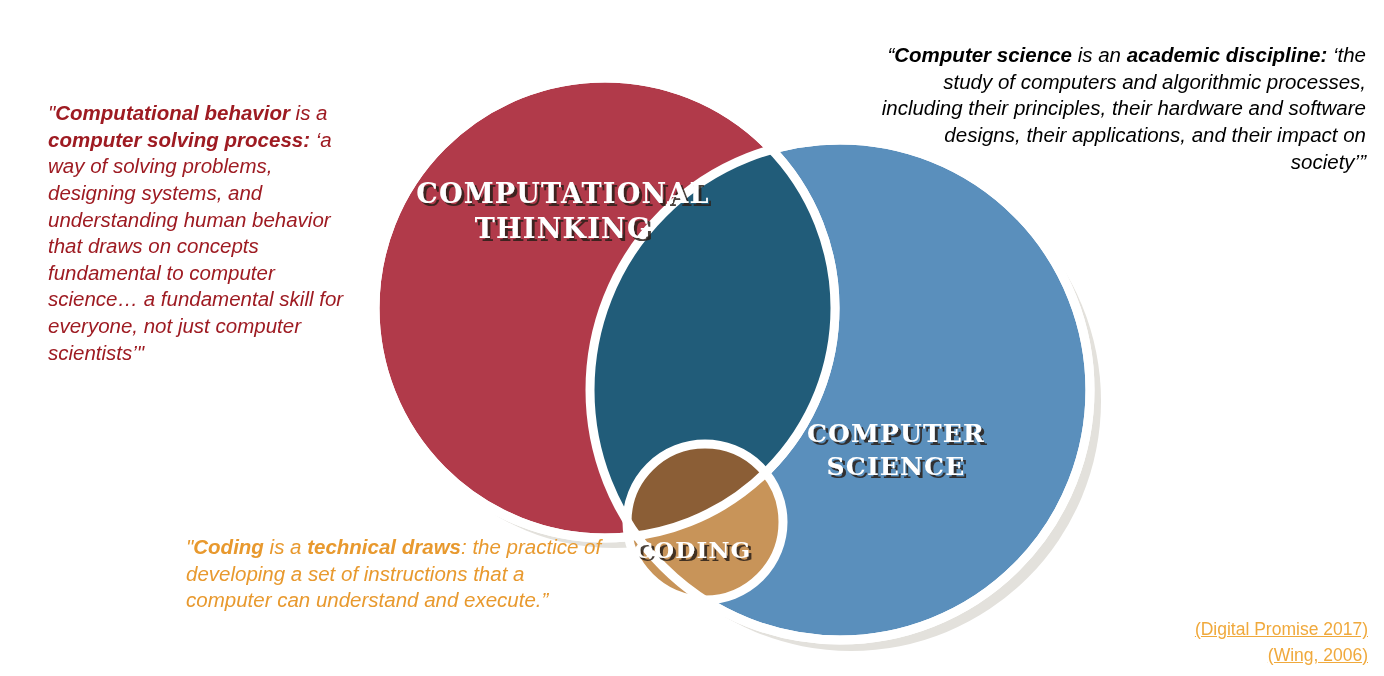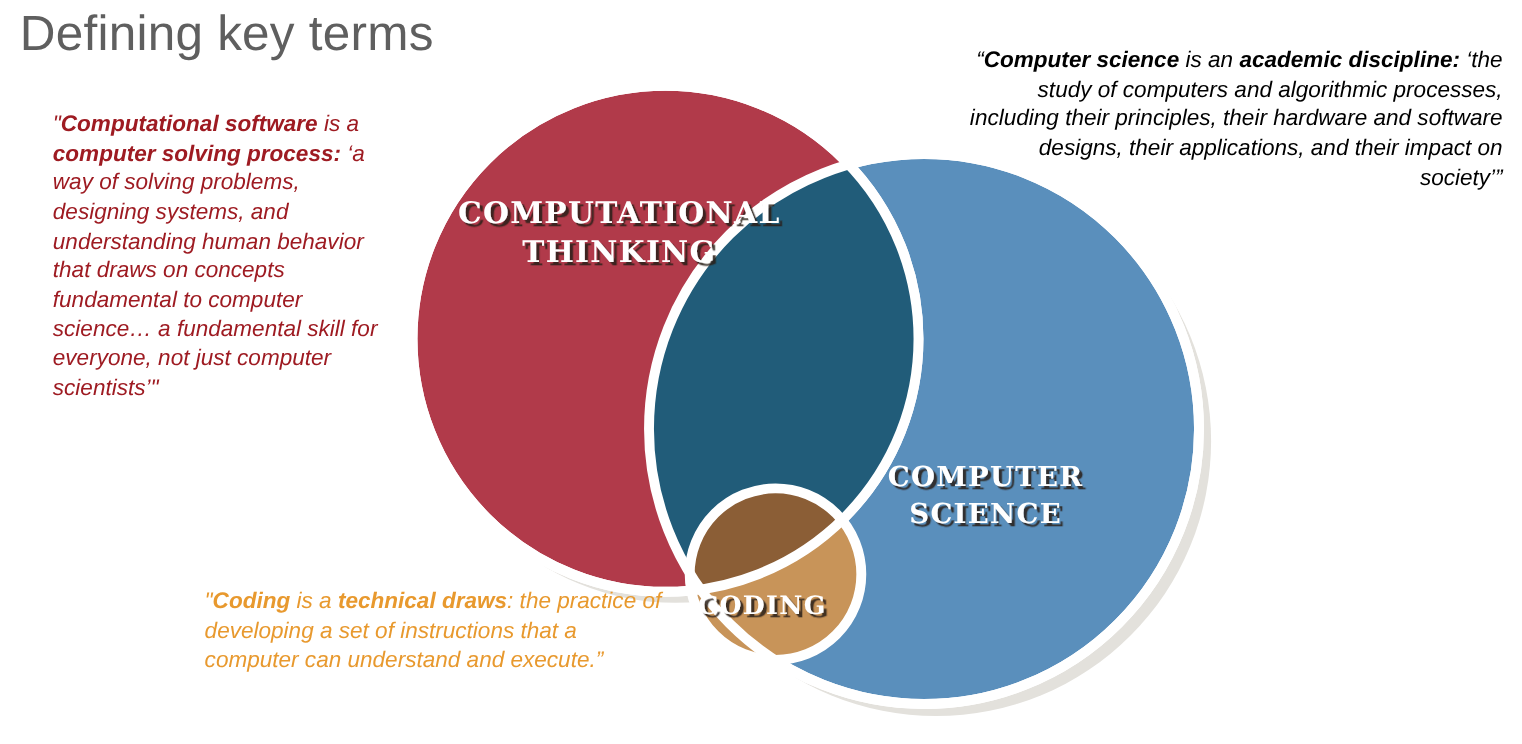--- a/index.html
+++ b/index.html
@@ -84,21 +84,20 @@
     text-decoration: underline;
     display: block;
     cursor: pointer;
   }
 </style>
 </head>
 <body>
 
 <div id="slide">
 
-  <div id="page-title">Defining key terms</div>
 
   <svg id="venn" viewBox="0 0 1384 676" xmlns="http://www.w3.org/2000/svg">
     <defs>
 
       <clipPath id="clip-red">
           <circle cx="605" cy="308" r="230"></circle>
         </clipPath>
       <clipPath id="clip-blue">
           <circle cx="840" cy="390" r="250"></circle>
         </clipPath>
@@ -144,20 +143,24 @@
 
     <text class="venn-label" filter="url(#label-shadow)" x="563" y="203" font-size="27">COMPUTATIONAL</text>
     <text class="venn-label" filter="url(#label-shadow)" x="563" y="238" font-size="27">THINKING</text>
 
     <text class="venn-label" filter="url(#label-shadow)" x="896" y="442" font-size="25">COMPUTER</text>
     <text class="venn-label" filter="url(#label-shadow)" x="896" y="475" font-size="25">SCIENCE</text>
 
     <text class="venn-label" filter="url(#label-shadow)" x="693" y="558" font-size="23">CODING</text>
   </svg>
 
-  <div class="quote" id="quote-ct"><span>"</span><b>Computational software</b><span> is a </span><b>computer solving process:</b><span>  ‘a way of solving problems, designing systems, and understanding human behavior that draws on concepts fundamental to computer science… a fundamental skill for everyone, not just computer scientists’"</span></div>
+  <div class="quote" id="quote-ct"><span>"</span><b>Computational behavior</b><span> is a </span><b>computer solving process:</b><span>  ‘a way of solving problems, designing systems, and understanding human behavior that draws on concepts fundamental to computer science… a fundamental skill for everyone, not just computer scientists’"</span></div>
 
   <div class="quote" id="quote-cs"><span>“</span><b>Computer science</b><span> is an </span><b>academic discipline:</b><span>  ‘the study of computers and algorithmic processes, including their principles, their hardware and software designs, their applications, and their impact on society’”</span></div>
 
   <div class="quote" id="quote-coding"><span>"</span><b>Coding</b><span> is a </span><b>technical draws</b><span>:  the practice of developing a set of instructions that a computer can understand and execute.”</span></div>
 
+  <div id="citations">
+    <a>(Digital Promise 2017)</a>
+    <a>(Wing, 2006)</a>
+  </div>
 
 </div>
 
 </body></html>

